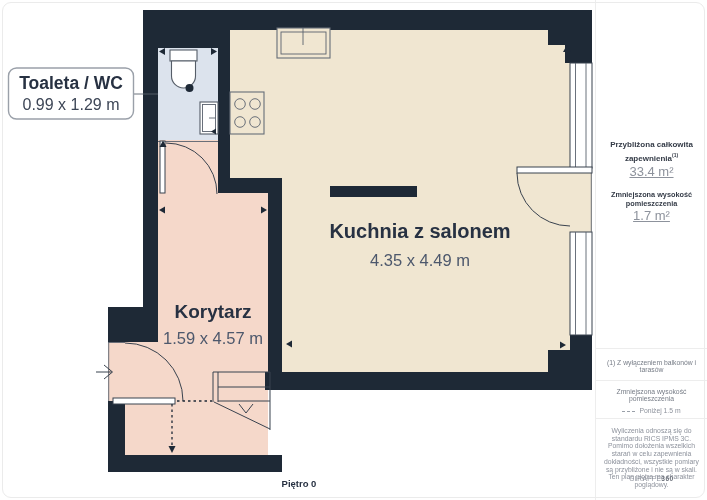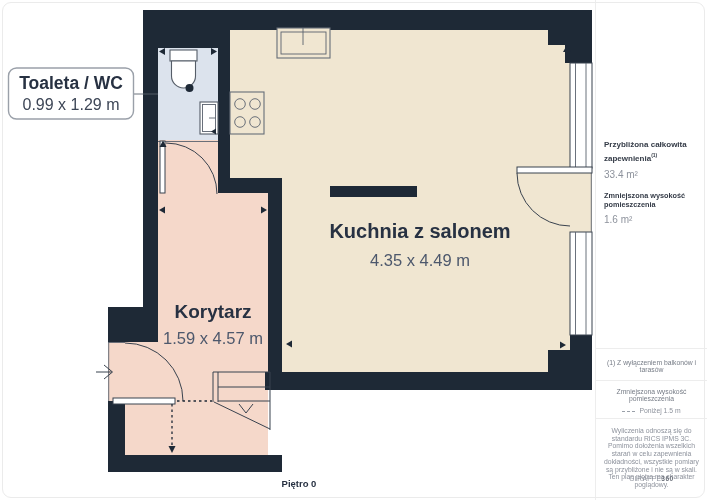--- a/index.html
+++ b/index.html
@@ -25,24 +25,24 @@
   .room-name.sm{font-size:19px;}
   .room-dims{font-size:16.5px;fill:#4d586c;text-anchor:middle;}
   .floor-lbl{font-weight:bold;font-size:9.5px;fill:#273142;text-anchor:middle;}
   .callout-box{fill:#ffffff;stroke:#9aa0a9;stroke-width:1.4;}
   .callout-title{font-weight:bold;font-size:17.5px;fill:#273142;text-anchor:middle;}
   .callout-dims{font-size:16px;fill:#3d4656;text-anchor:middle;}
 
   
   #sidebar{position:absolute;left:595px;top:0;width:111px;height:500px;border-left:1px solid #ededed;background:#fff;}
   .hr{position:absolute;left:0;right:0;height:1px;background:#ededed;}
-  .sb-top{position:absolute;top:139px;left:8px;right:0;}
+  .sb-top{position:absolute;top:139px;left:0;right:0;text-align:center;}
   .sb-h{font-size:8px;font-weight:bold;color:#343b47;line-height:11px;}
   .sb-h sup{font-size:5px;}
-  .sb-v{font-size:10px;color:#8d929c;margin-top:5px;}
+  .sb-v{font-size:13px;color:#8d929c;text-decoration:underline;}
   .sb-h2{font-size:7.3px;font-weight:bold;color:#343b47;margin-top:11px;}
   .sb-footnote{position:absolute;top:359px;left:3px;right:3px;text-align:center;font-size:6.8px;color:#767c86;}
   .sb-legend{position:absolute;top:388px;left:3px;right:3px;text-align:center;font-size:6.8px;color:#767c86;}
   .sb-legend .row{margin-top:5px;color:#8d929c;}
   .dash-sample{display:inline-block;width:13px;height:0;border-top:1px dashed #9aa0a9;vertical-align:middle;margin-right:4px;}
   .sb-disclaimer{position:absolute;top:427px;left:7px;right:7px;font-size:6.8px;line-height:7.7px;color:#8d929c;text-align:center;}
   .sb-brand{position:absolute;top:475px;left:0;right:0;text-align:center;font-size:6.6px;
             letter-spacing:0.5px;color:#8d929c;}
   .sb-brand b{color:#6d727c;}
 </style>
@@ -183,21 +183,21 @@
       <text class="callout-title" x="71" y="89">Toaleta / WC</text>
       <text class="callout-dims" x="71" y="110">0.99 x 1.29 m</text>
     </g>
   </svg>
 
   <div id="sidebar">
     <div class="sb-top">
       <div class="sb-h"><span>Przybliżona całkowita</span><br><span>zapewnienia</span><sup>(1)</sup></div>
       <div class="sb-v">33.4 m²</div>
       <div class="sb-h2">Zmniejszona wysokość pomieszczenia</div>
-      <div class="sb-v">1.6 m²</div>
+      <div class="sb-v">1.7 m²</div>
     </div>
 
     <div class="hr" style="top:348px"></div>
     <div class="sb-footnote">(1) Z wyłączeniem balkonów i tarasów</div>
 
     <div class="hr" style="top:380px"></div>
     <div class="sb-legend">
       <div>Zmniejszona wysokość pomieszczenia</div>
       <div class="row"><span class="dash-sample"></span><span>Poniżej 1.5 m</span></div>
     </div>

